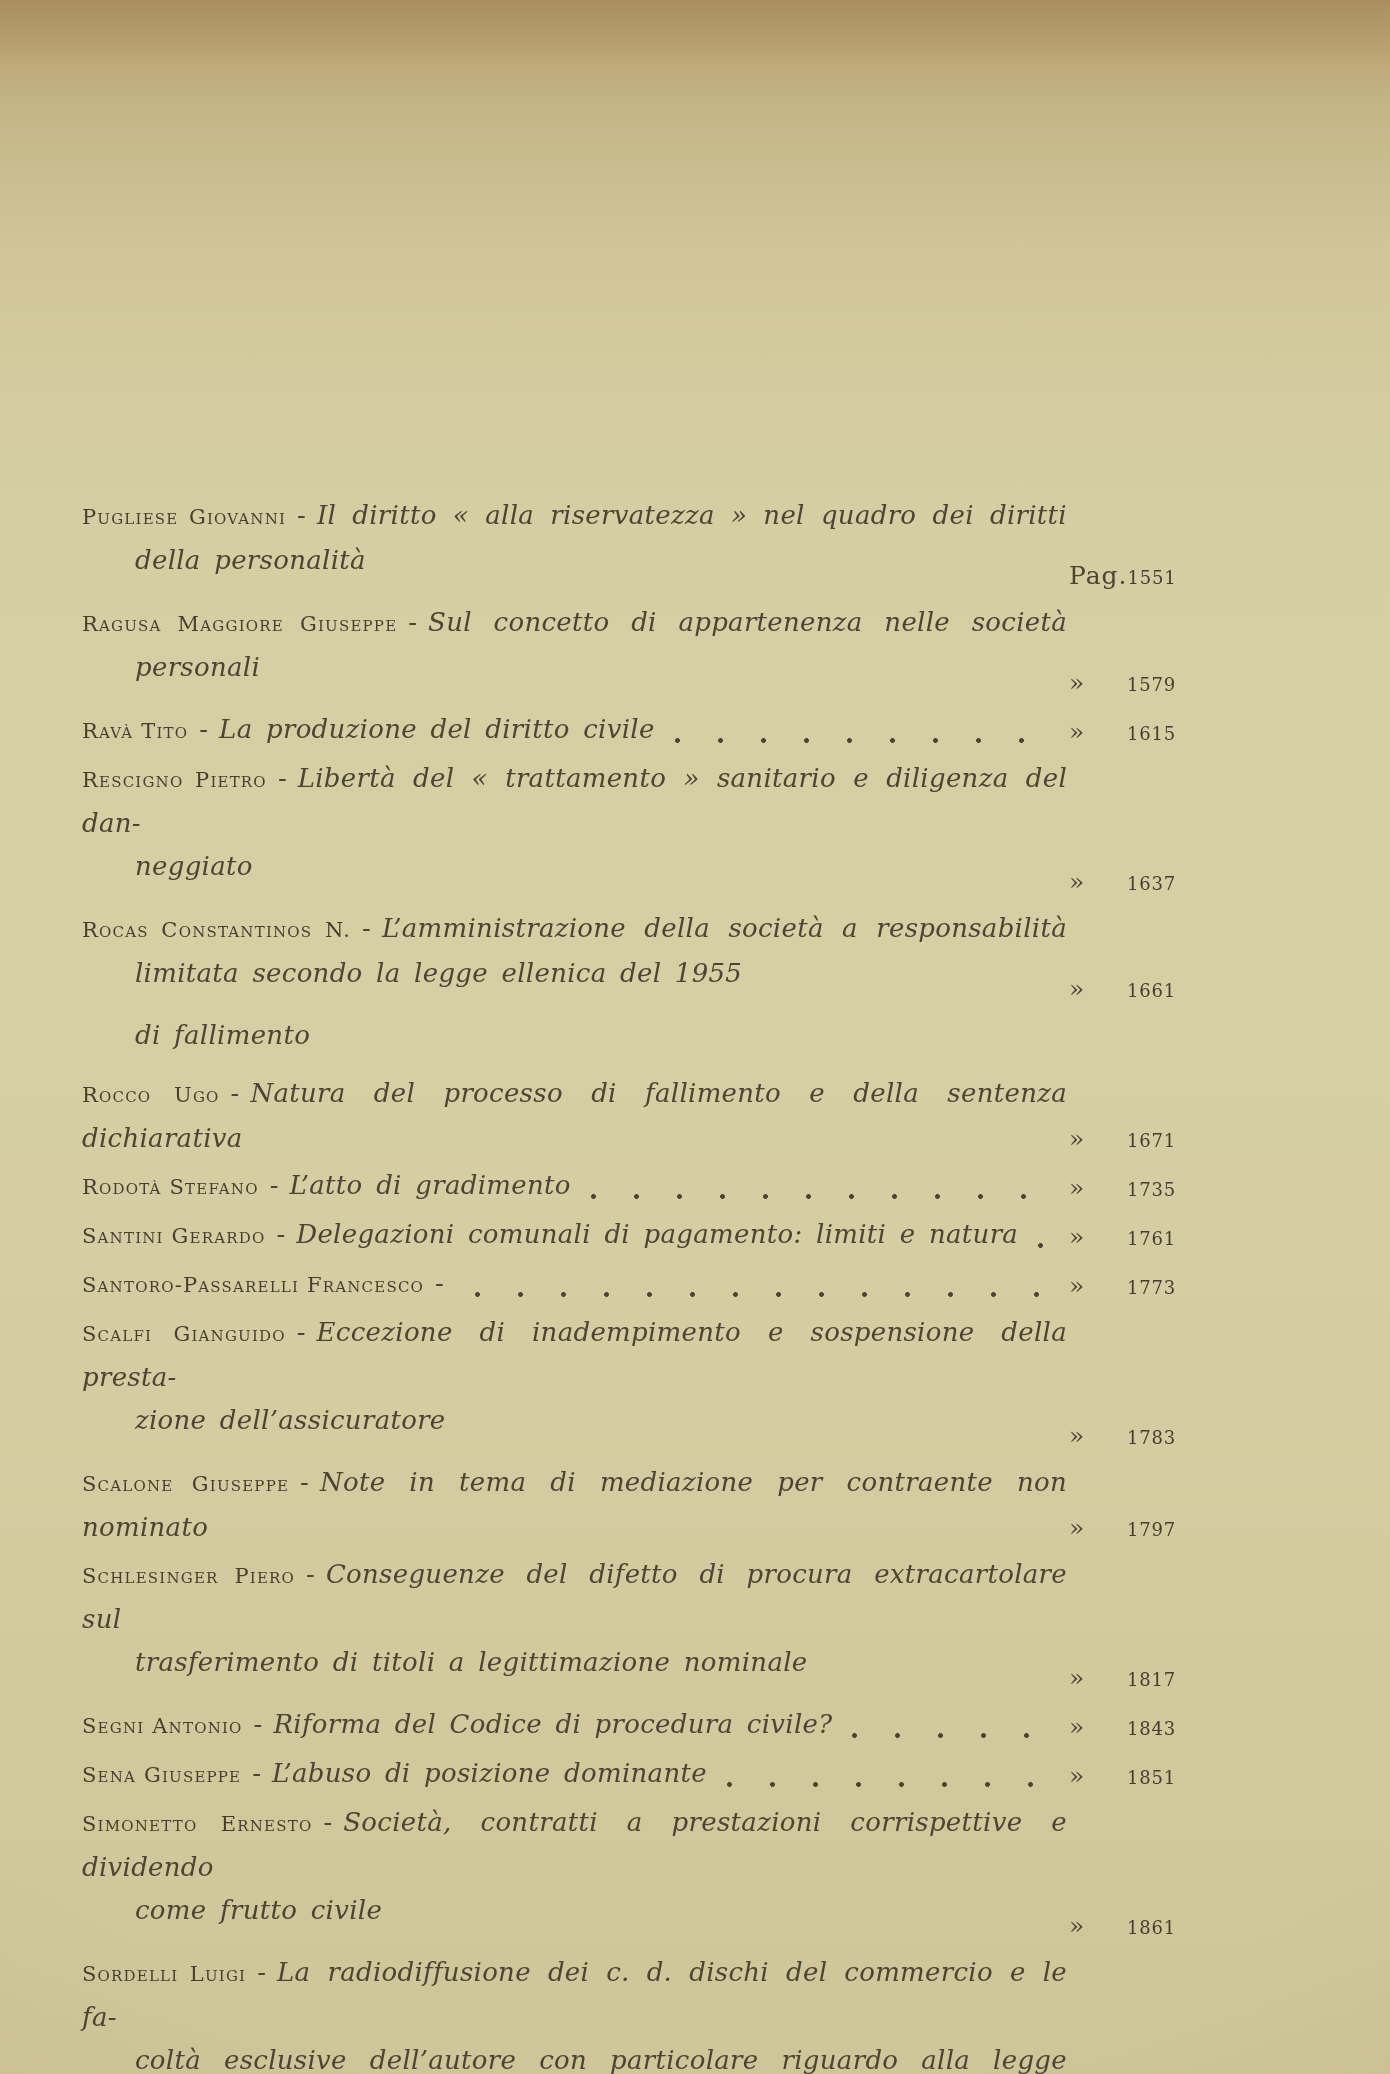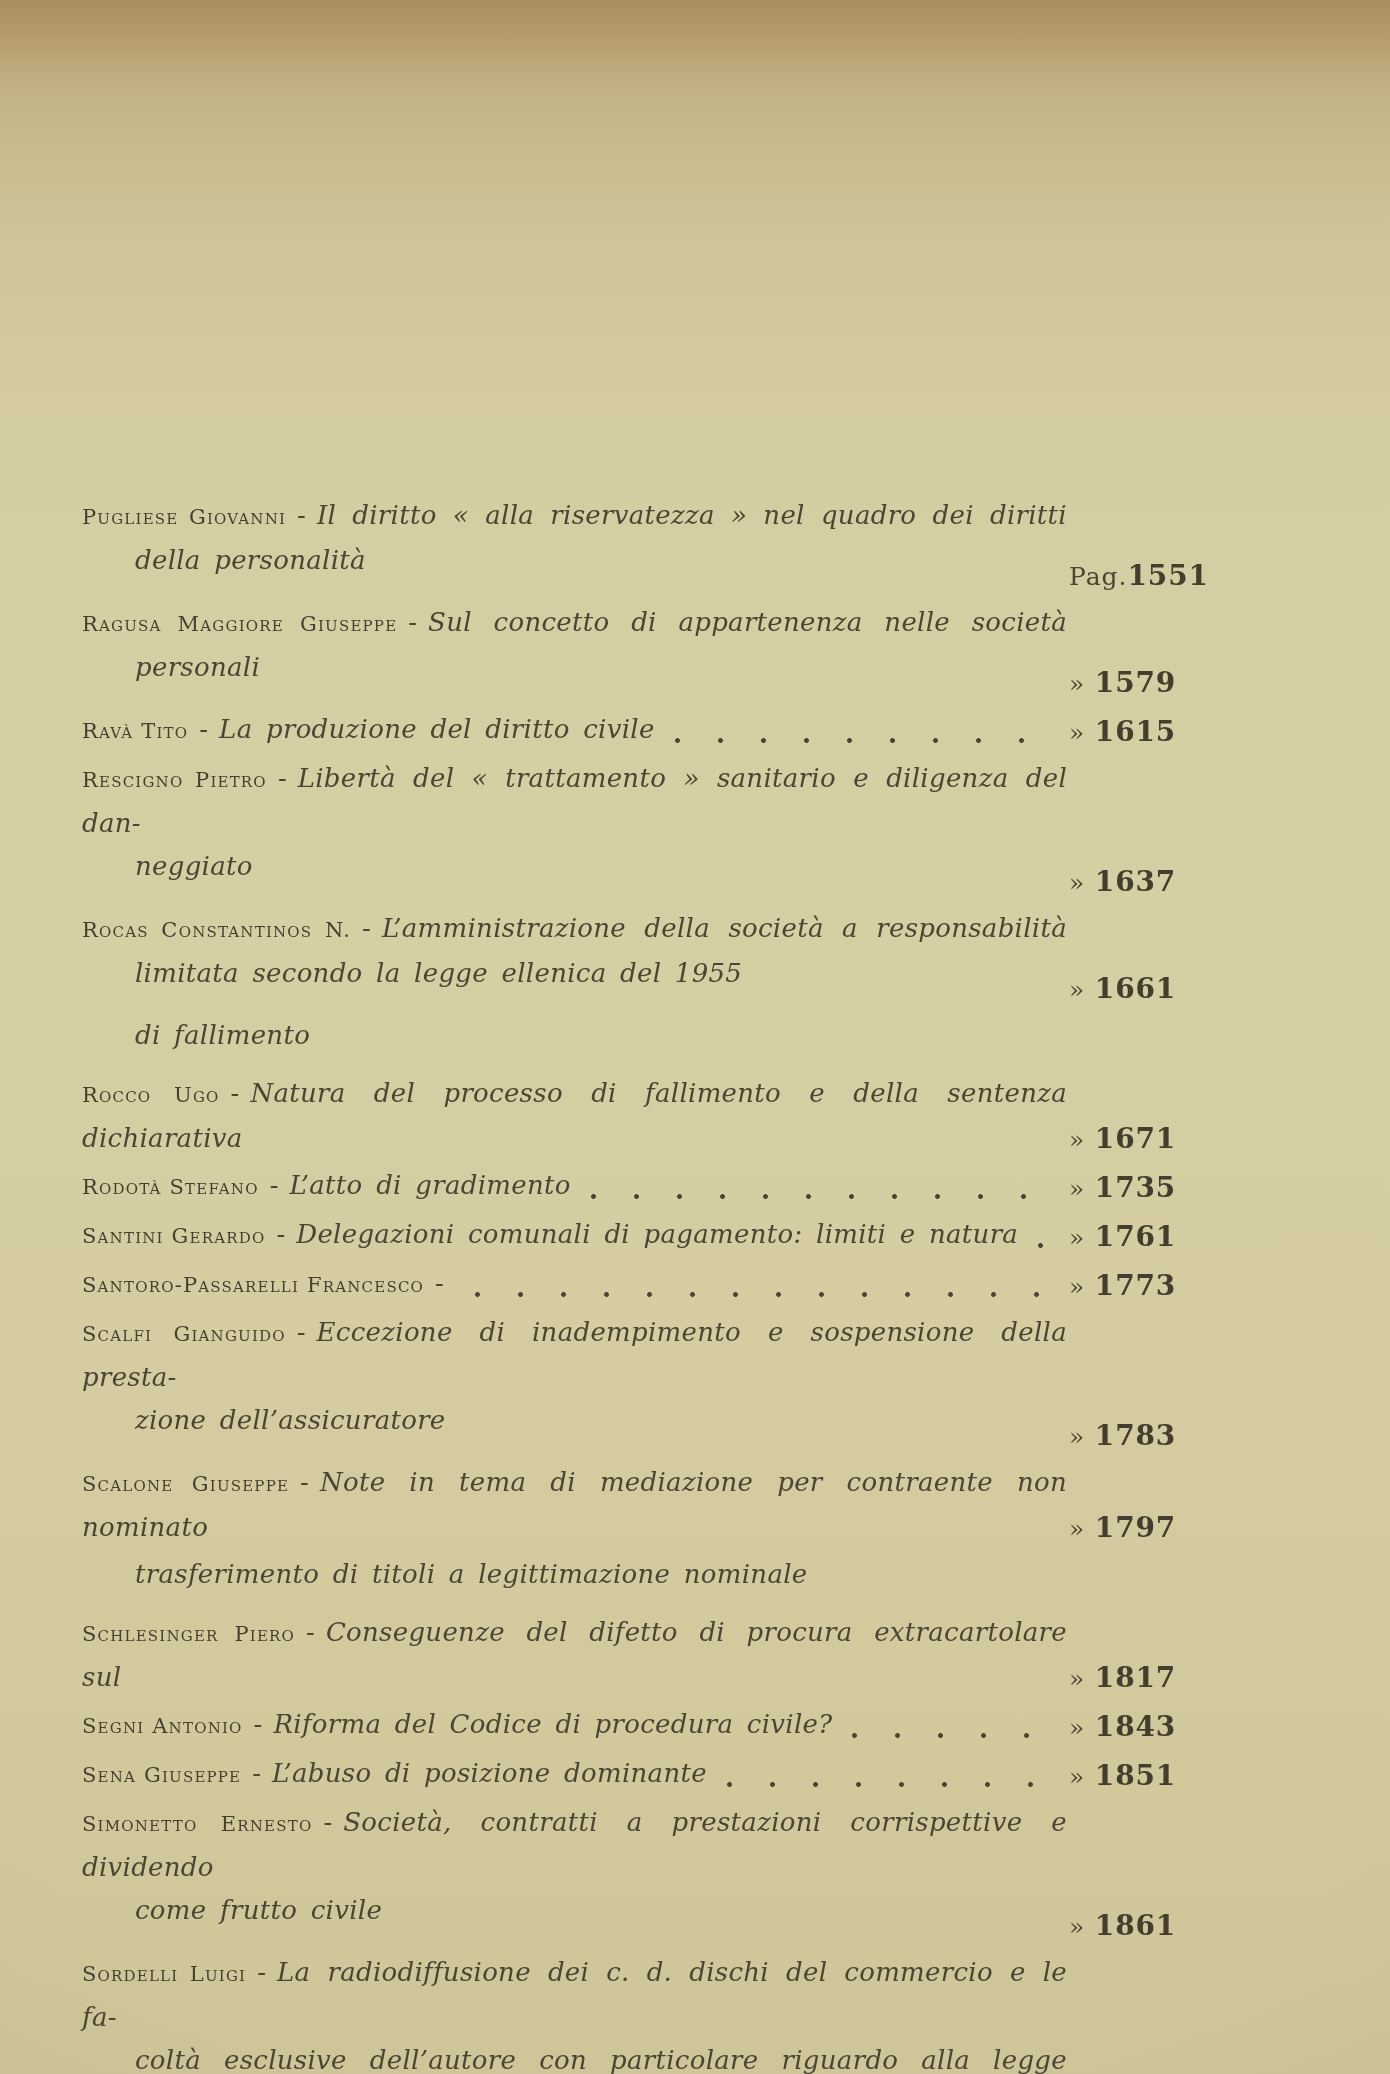--- a/index.html
+++ b/index.html
@@ -67,21 +67,21 @@
     right: 16px;
     bottom: 0;
     width: 107px;
     height: 43px;
     line-height: 43px;
     display: flex;
     justify-content: space-between;
     align-items: baseline;
   }
   .ref-mark { font-size: 25px; letter-spacing: 1px; }
-  .ref-num  { font-size: 28px; font-weight: 700; letter-spacing: 0.8px; color: #433e2d; }
+  .ref-num  { font-size: 18px; font-weight: 400; letter-spacing: 0.8px; color: #433e2d; }
 </style>
 </head>
 <body>
 
 <div class="page">
   <div class="content">
 
     <div class="entry">
       <div class="lines">
         <div class="line full"><span class="author">Pugliese Giovanni</span><span class="sep">-</span><span class="title">Il diritto « alla riservatezza » nel quadro dei diritti</span></div>
@@ -230,25 +230,25 @@
         <div class="line full"><span class="author">Scalone Giuseppe</span><span class="sep">-</span><span class="title">Note in tema di mediazione per contraente non nominato</span></div>
       </div>
       <div class="ref">
           <span class="ref-mark">»</span>
           <span class="ref-num">1797</span>
         </div>
     </div>
 
     <div class="entry">
       <div class="lines">
+        <div class="line full"><span class="author">Schlesinger Piero</span><span class="sep">-</span><span class="title">Conseguenze del difetto di procura extracartolare sul</span></div>
         <div class="line last cont">
             <span class="title">trasferimento di titoli a legittimazione nominale</span>
             <span class="leader"></span>
           </div>
-        <div class="line full"><span class="author">Schlesinger Piero</span><span class="sep">-</span><span class="title">Conseguenze del difetto di procura extracartolare sul</span></div>
       </div>
       <div class="ref">
           <span class="ref-mark">»</span>
           <span class="ref-num">1817</span>
         </div>
     </div>
 
     <div class="entry">
       <div class="lines">
         <div class="line last">

